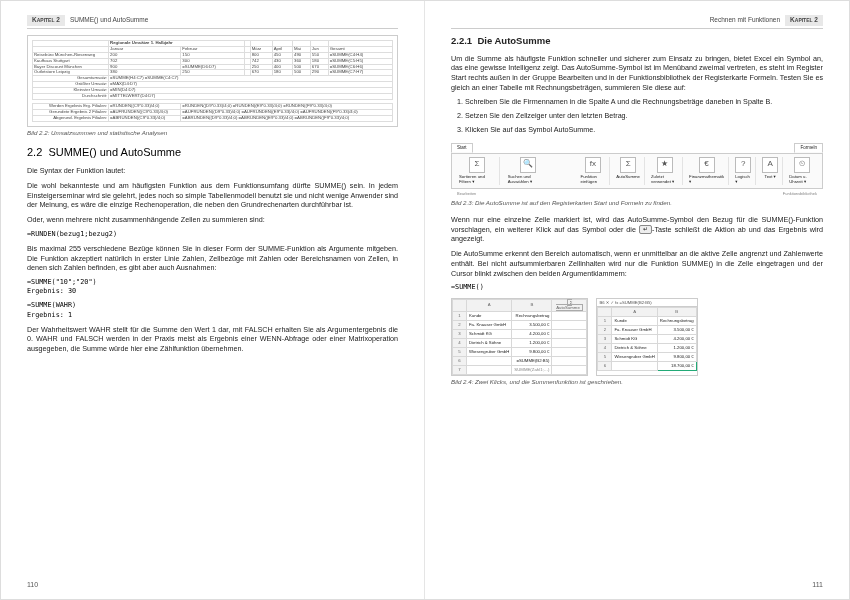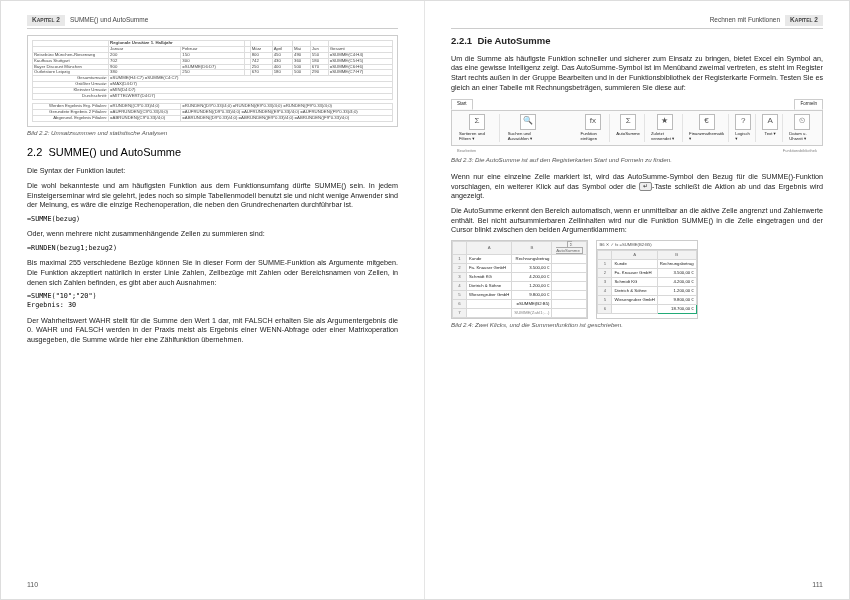--- a/index.html
+++ b/index.html
@@ -282,45 +282,53 @@
         </table>
     </div>
     <div class="caption">Bild 2.2: Umsatzsummen und statistische Analysen</div>
 
     <h2 class="sec">
       <span>2.2</span>&nbsp;&nbsp;<span>SUMME() und AutoSumme</span>
     </h2>
 
     <p>Die Syntax der Funktion lautet:</p>
     <p>Die wohl bekannteste und am häufigsten Funktion aus dem Funktionsumfang dürfte SUMME() sein. In jedem Einsteigerseminar wird sie gelehrt, jedes noch so simple Tabellenmodell benutzt sie und nicht wenige Anwender sind der Meinung, es wäre die einzige Rechenoperation, die neben den Grundrechenarten durchführbar ist.</p>
-    <div class="code">=SUMME(bezug)</div>
     <p>Oder, wenn mehrere nicht zusammenhängende Zellen zu summieren sind:</p>
     <div class="code">=RUNDEN(bezug1;bezug2)</div>
     <p>Bis maximal 255 verschiedene Bezüge können Sie in dieser Form der SUMME-Funktion als Argumente mitgeben. Die Funktion akzeptiert natürlich in erster Linie Zahlen, Zellbezüge mit Zahlen oder Bereichsnamen von Zellen, in denen sich Zahlen befinden, es gibt aber auch Ausnahmen:</p>
     <div class="code">
       <span>=SUMME("10";"20")</span><br>
       <span>Ergebnis: 30</span>
     </div>
+    <div class="code">
+      <span>=SUMME(WAHR)</span><br>
+      <span>Ergebnis: 1</span>
+    </div>
     <p>Der Wahrheitswert WAHR stellt für die Summe den Wert 1 dar, mit FALSCH erhalten Sie als Argumentergebnis die 0. WAHR und FALSCH werden in der Praxis meist als Ergebnis einer WENN-Abfrage oder einer Matrixoperation ausgegeben, die Summe würde hier eine Zählfunktion übernehmen.</p>
 
     <div class="page-num">110</div>
   </div>
 
   <div class="page right">
     <div class="header">
       <span>Rechnen mit Funktionen</span>
       <span class="chapter-box">Kapitel 2</span>
     </div>
 
     <h3 class="subsec">
       <span>2.2.1</span>&nbsp;&nbsp;<span>Die AutoSumme</span>
     </h3>
 
     <p>Um die Summe als häufigste Funktion schneller und sicherer zum Einsatz zu bringen, bietet Excel ein Symbol an, das eine gewisse Intelligenz zeigt. Das AutoSumme-Symbol ist im Menüband zweimal vertreten, es steht im Register Start rechts außen in der Gruppe Bearbeiten und in der Funktionsbibliothek der Registerkarte Formeln. Testen Sie es gleich an einer Tabelle mit Rechnungsbeträgen, summieren Sie diese auf:</p>
 
+    <ol class="steps">
+      <li>Schreiben Sie die Firmennamen in die Spalte A und die Rechnungsbeträge daneben in Spalte B.</li>
+      <li>Setzen Sie den Zellzeiger unter den letzten Betrag.</li>
+      <li>Klicken Sie auf das Symbol AutoSumme.</li>
+    </ol>
 
     <div>
       <div style="margin-bottom:1px">
         <span class="rtab">Start</span>
         <span style="float:right"><span class="rtab">Formeln</span></span>
       </div>
       <div class="ribbon">
         <div style="display:flex;gap:4px">
           <div class="rgroup">
             <div class="ricon">Σ</div>
@@ -368,20 +376,21 @@
         <span>Funktionsbibliothek</span>
       </div>
     </div>
     <div class="caption">Bild 2.3: Die AutoSumme ist auf den Registerkarten Start und Formeln zu finden.</div>
 
     <p>
       <span>Wenn nur eine einzelne Zelle markiert ist, wird das AutoSumme-Symbol den Bezug für die SUMME()-Funktion vorschlagen, ein weiterer Klick auf das Symbol oder die </span><span class="enter-key">↵</span><span>-Taste schließt die Aktion ab und das Ergebnis wird angezeigt.</span>
     </p>
 
     <p>Die AutoSumme erkennt den Bereich automatisch, wenn er unmittelbar an die aktive Zelle angrenzt und Zahlenwerte enthält. Bei nicht aufsummierbaren Zellinhalten wird nur die Funktion SUMME() in die Zelle eingetragen und der Cursor blinkt zwischen den beiden Argumentklammern:</p>
+    <div class="code">=SUMME()</div>
 
     <div class="sheet-wrap">
       <div class="sheet">
         <table>
           <tbody>
               <tr>
             <th class="rowhead"></th>
             <th class="colhead">A</th>
             <th class="colhead">B</th>
             <th class="colhead" style="width:30px">

